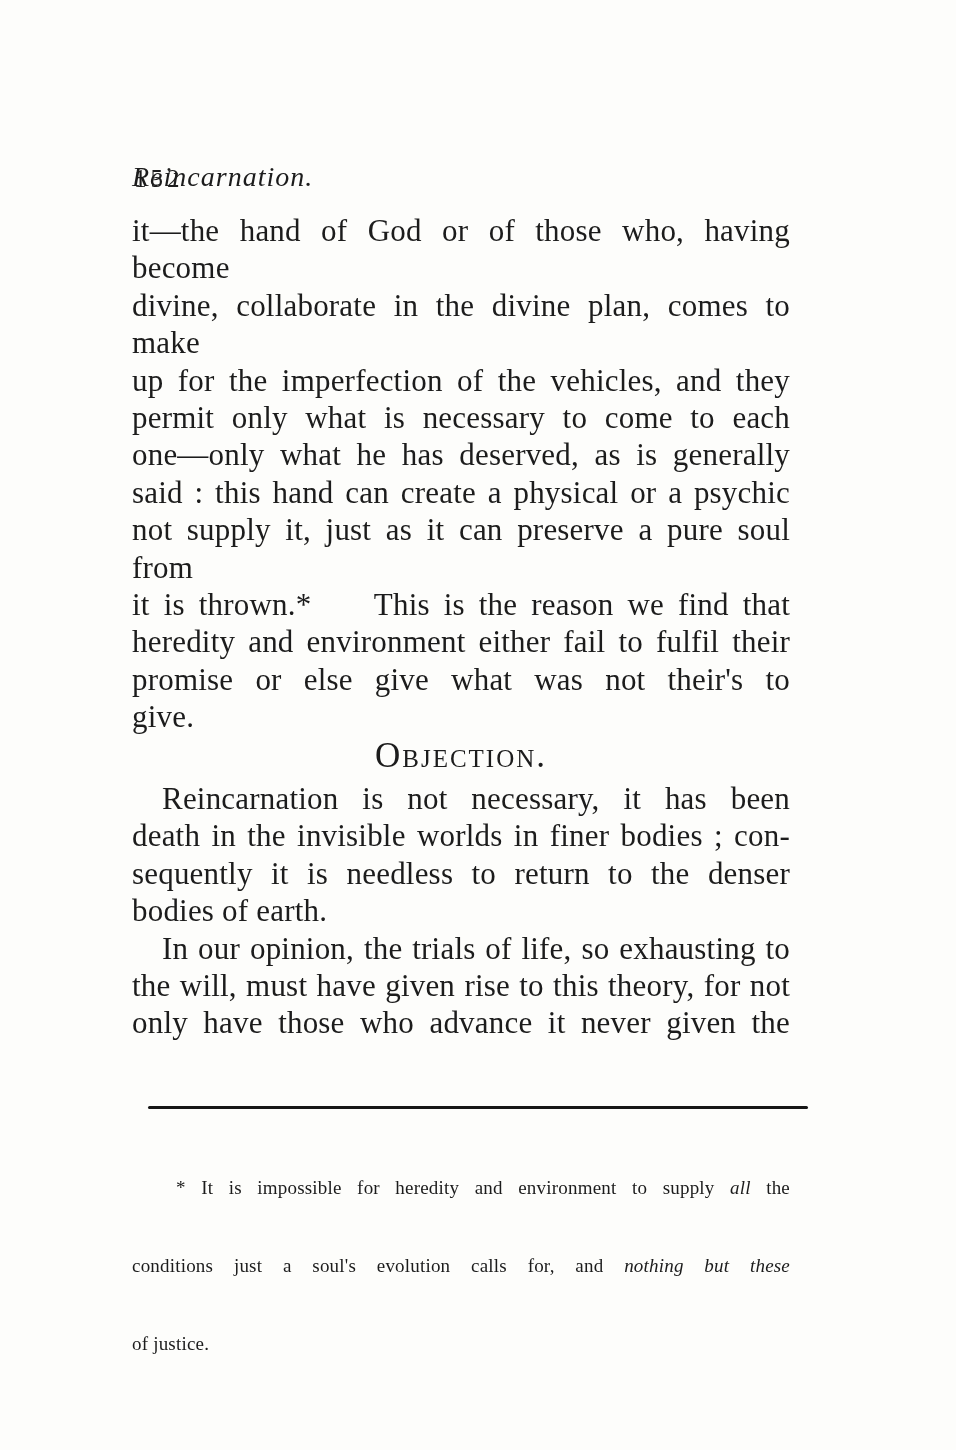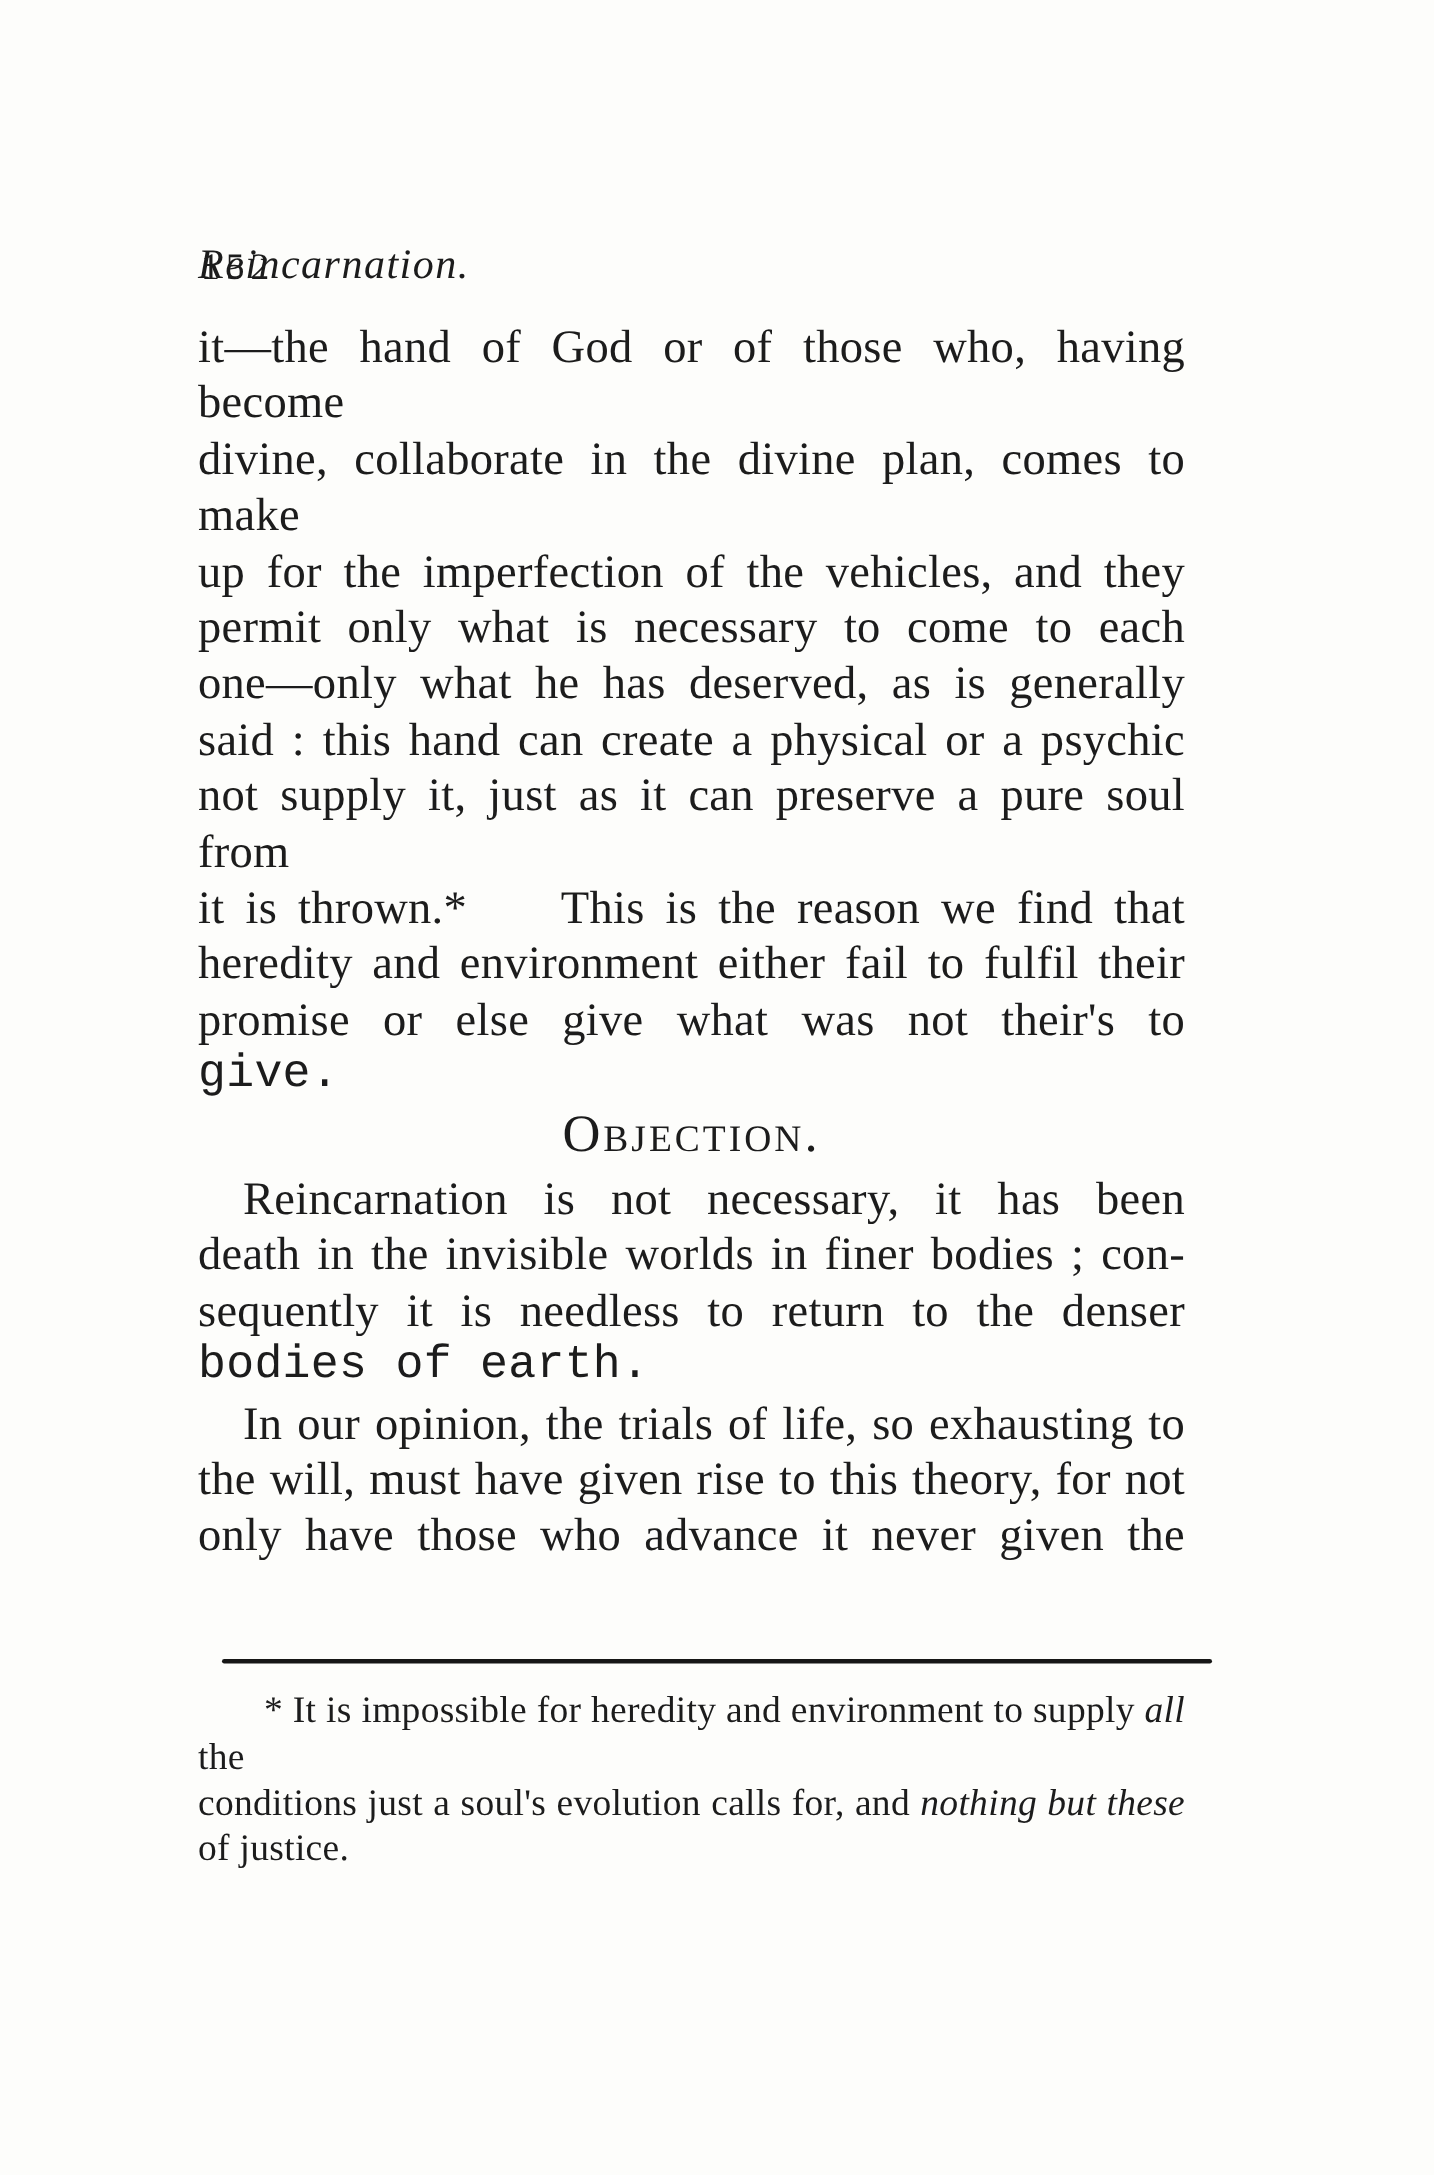--- a/index.html
+++ b/index.html
@@ -25,41 +25,42 @@
   }
 
   
   .para1 { top:212px; }
   .para2 { top:780px; }
   .line {
     font-size:31px; line-height:37.4px;
     text-align:justify; text-align-last:justify;
     letter-spacing:0.2px;
   }
-  .line.last { text-align-last:left;font-family:Liberation Mono, monospace; }
+  .line.last { text-align-last:left; }
   .line.indent { text-indent:30px; }
 
   
   .heading {
     top:736px; text-align:center;
     font-variant:small-caps;
     font-size:35px; letter-spacing:2px;
   }
 
   
   .rule {
     position:absolute; left:148px; top:1106px;
     width:660px; height:3px; background:#161616;
     border-radius:2px;
   }
   .footnote { top:1126px; }
   .fn-line {
-    font-size:25px; line-height:30.8px;
+    font-size:19px; line-height:30.8px;
     text-align:justify; text-align-last:justify;
     letter-spacing:0.2px;
+    margin-top:47px;
   }
   .fn-line.last { text-align-last:left; }
   .fn-line.indent { text-indent:44px; }
   .it { font-style:italic; }
 </style>
 </head>
 <body>
 
 <div class="text-block header">
   <span class="pagenum">152</span>

